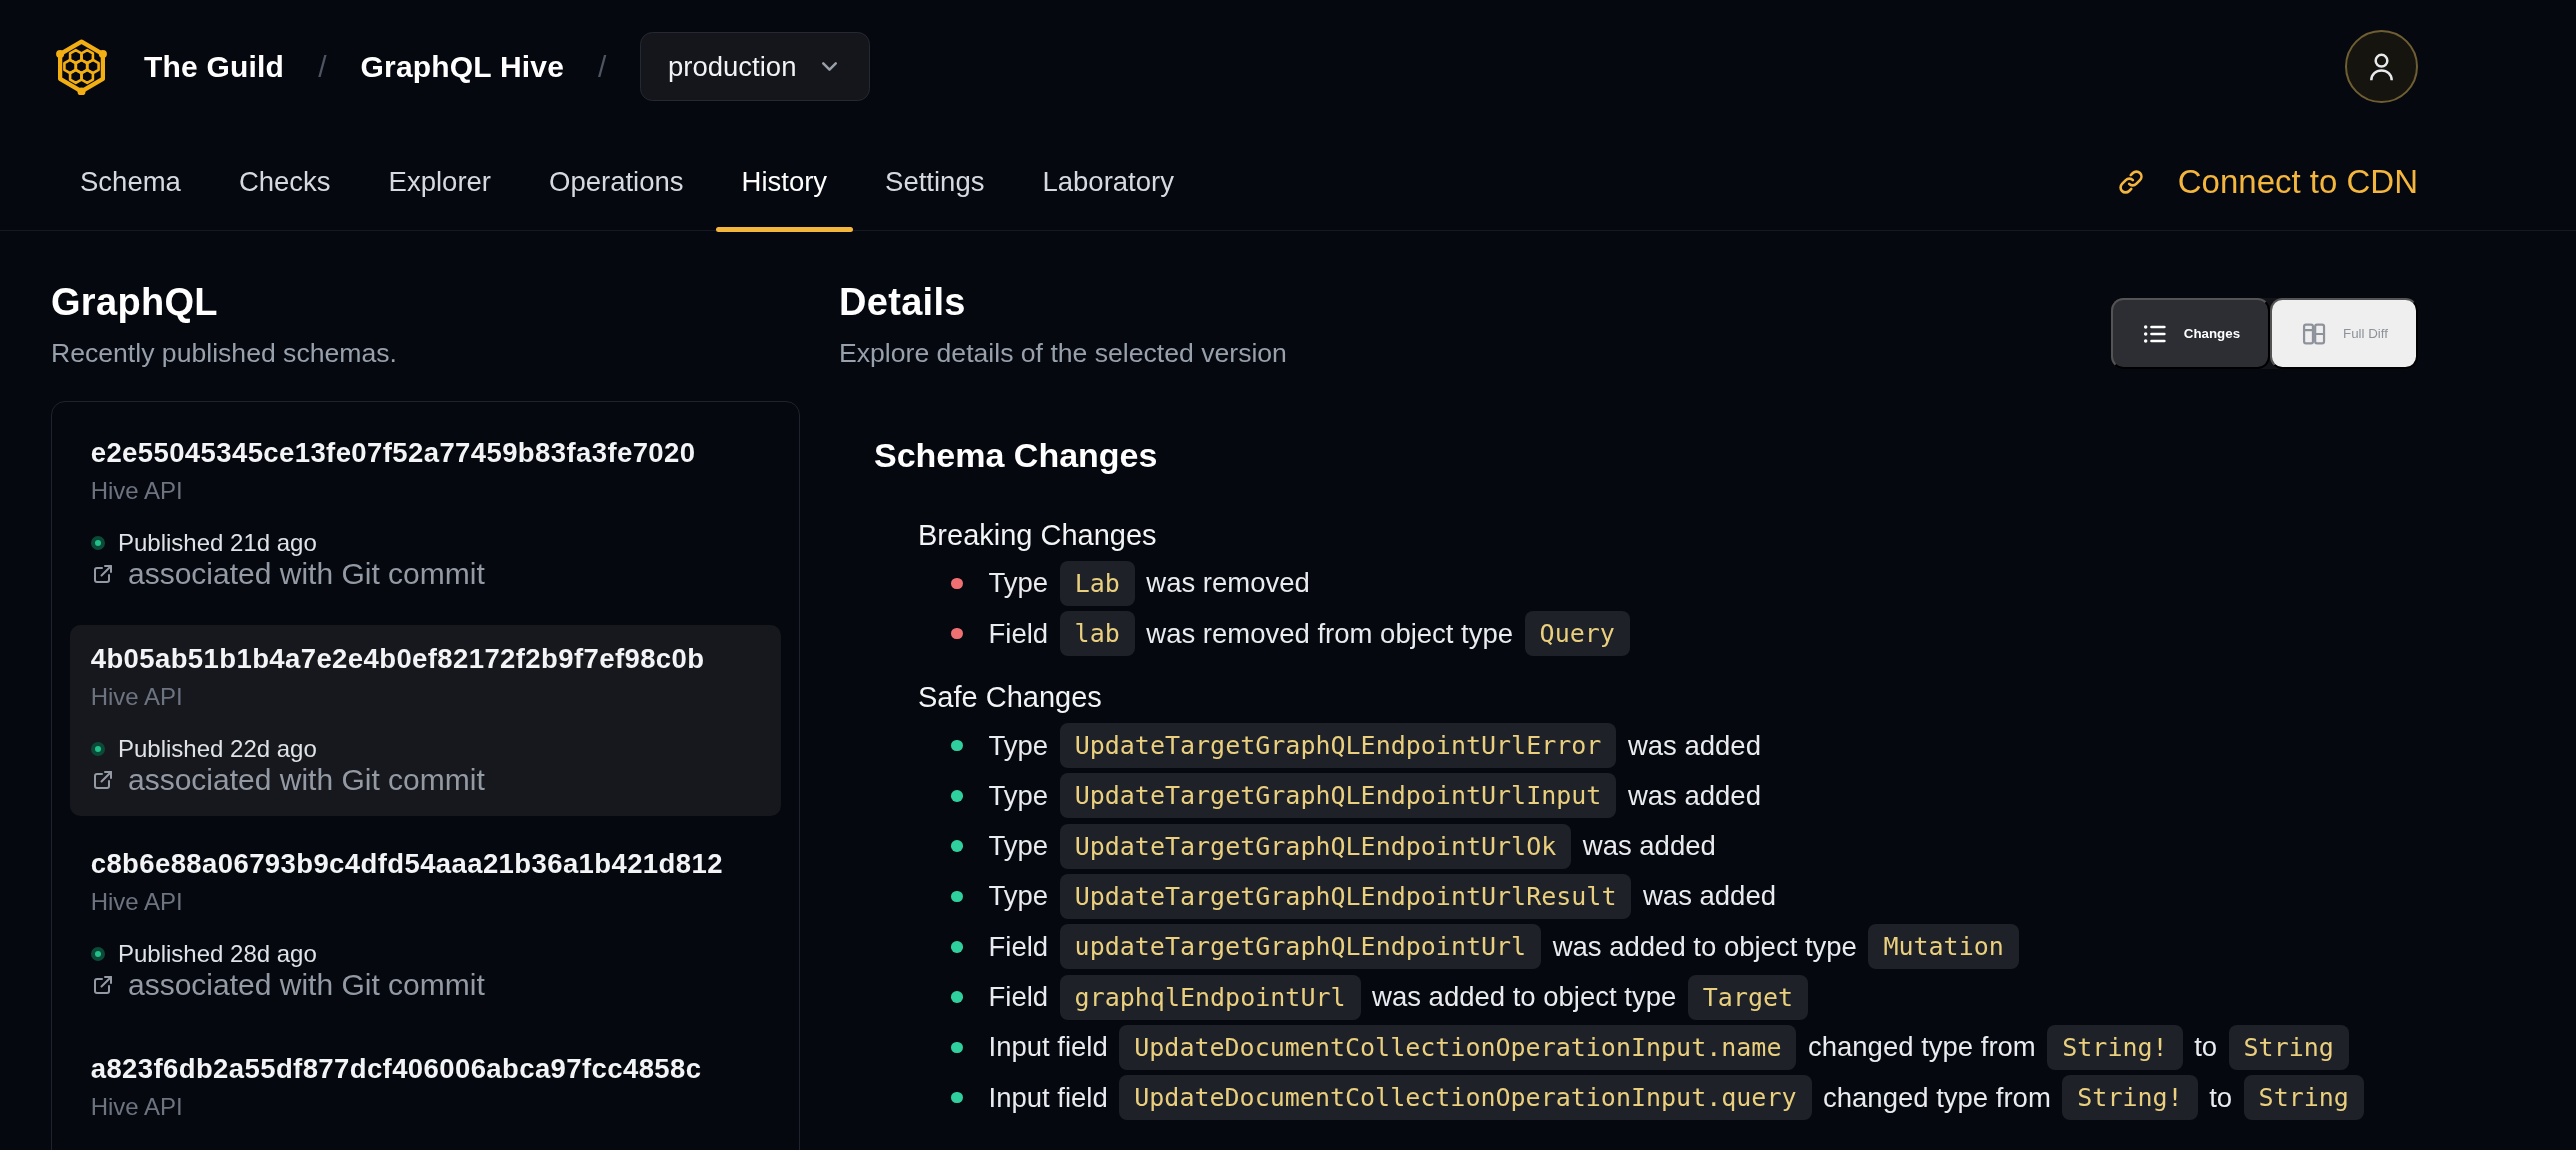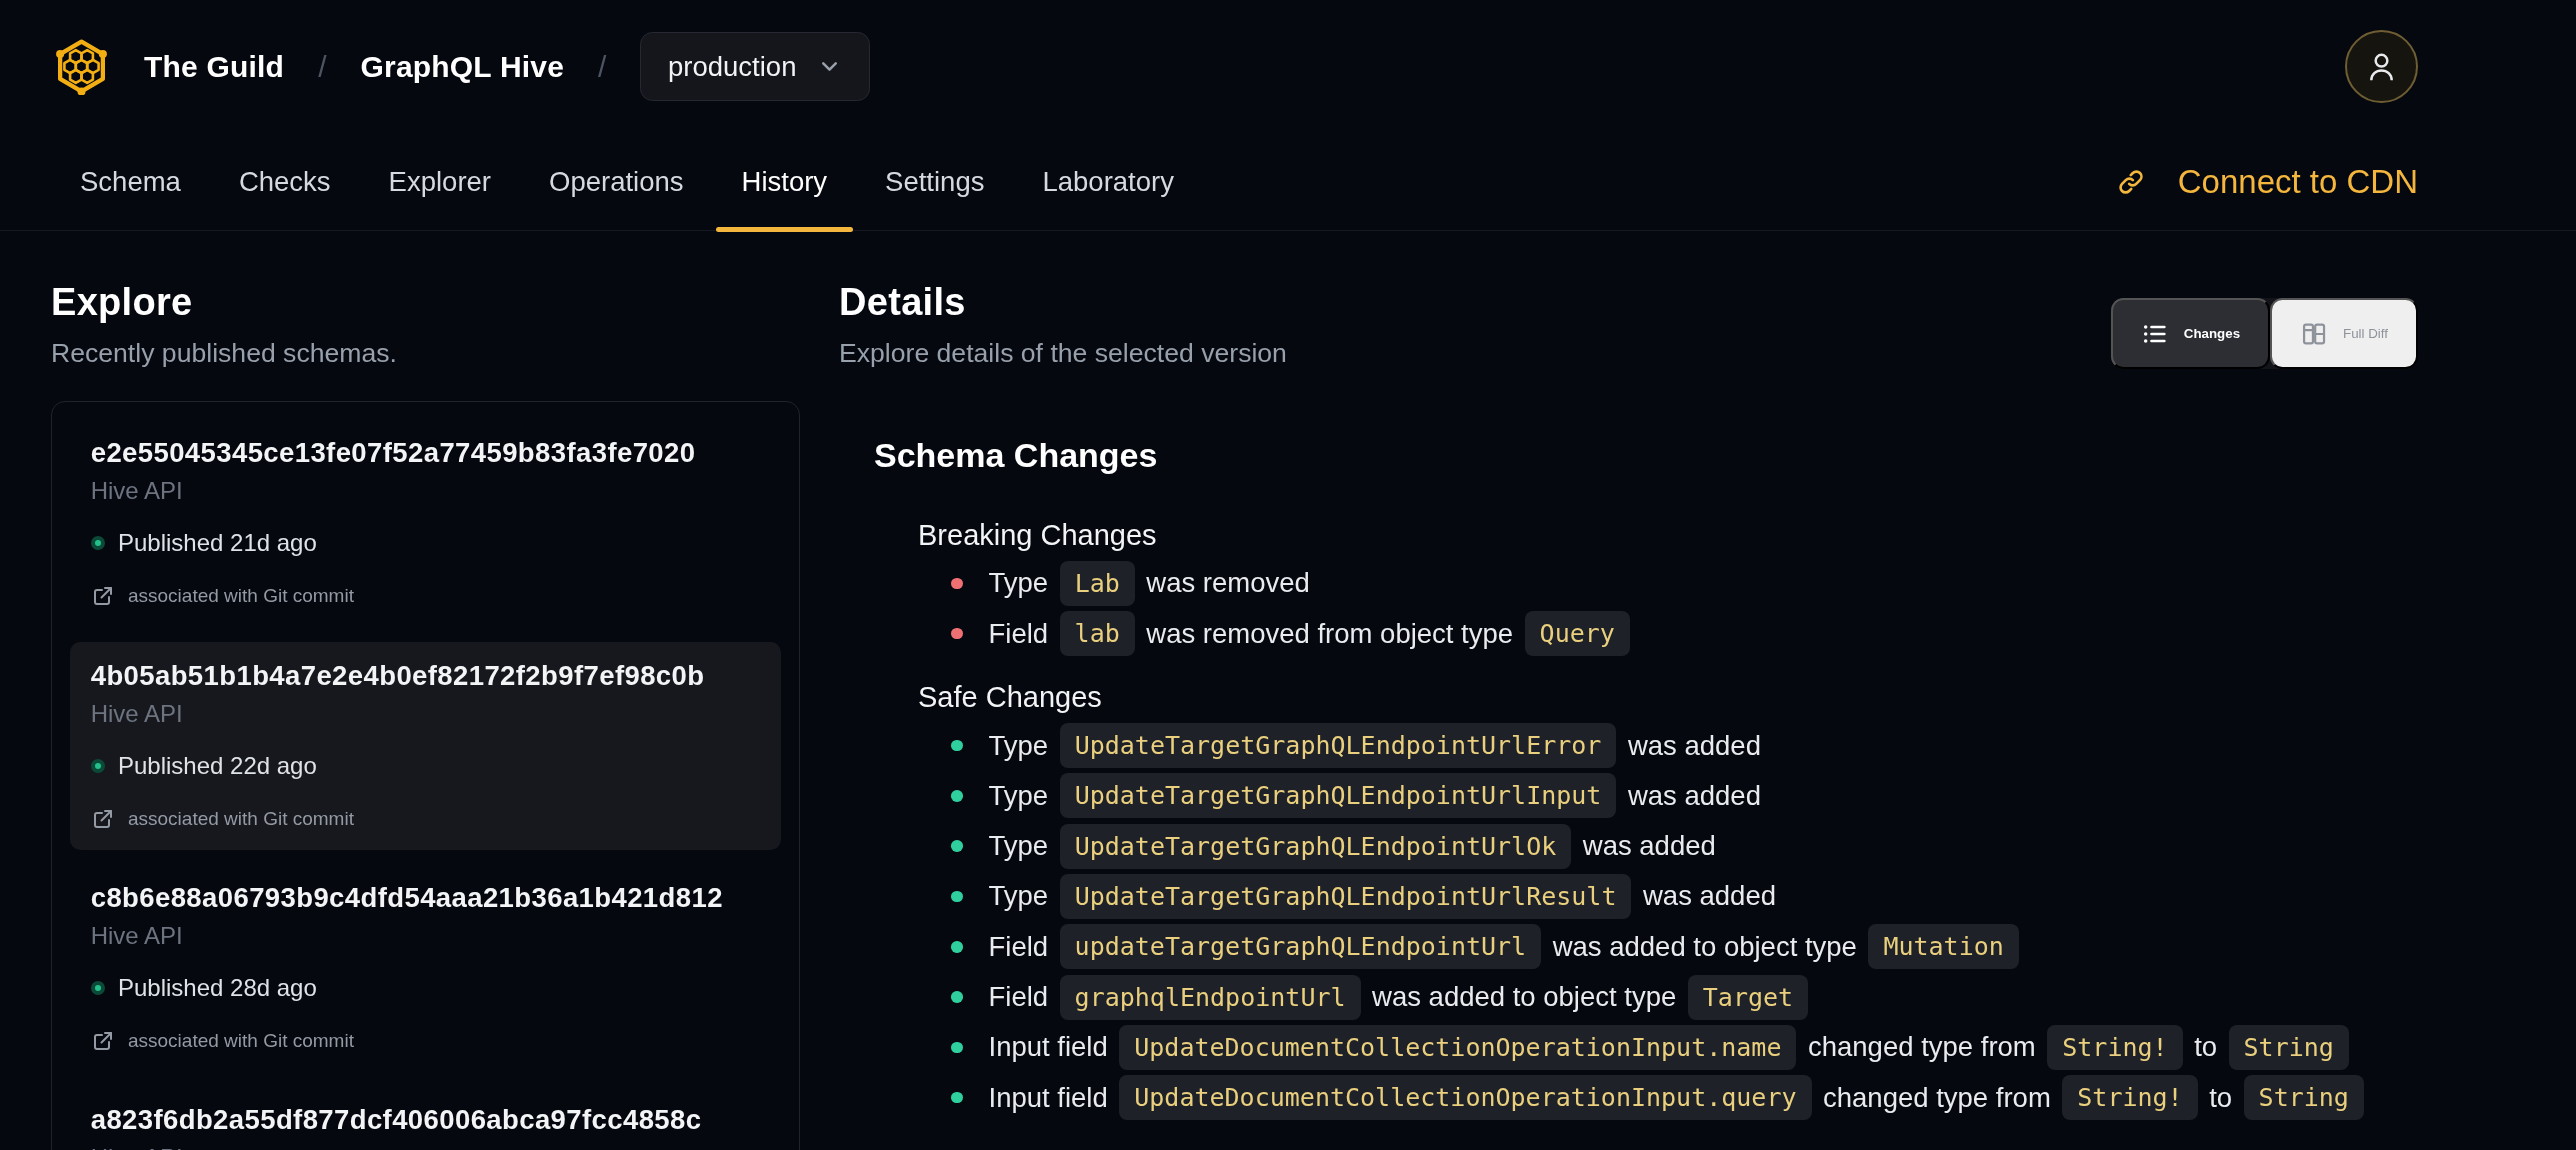--- a/index.html
+++ b/index.html
@@ -48,21 +48,21 @@
   .panel-sub{font-size:26.6px;color:#97a0ab;margin:14px 0 0;font-weight:400;}
   
   .versions-box{margin-top:32px;border:1.8px solid #20232b;border-radius:14px;padding:17.7px;height:886px;}
   .version-item{padding:17.7px 21px 19.5px;border-radius:10.6px;cursor:pointer;}
   .version-item + .version-item{margin-top:14px;}
   .version-item.selected{background:#16181e;}
   .v-hash{font-size:27.5px;font-weight:600;color:#f3f4f6;letter-spacing:0.4px;}
   .v-service{margin-top:8px;font-size:24px;color:#6d7480;}
   .v-status{margin-top:24px;display:flex;align-items:center;gap:13.3px;font-size:24px;color:#dfe3e8;}
   .dot{flex:none;width:14px;height:14px;border-radius:50%;background:var(--published-dot);border:4.4px solid #0c4a38;}
-  .v-git{margin-top:27px;display:flex;align-items:center;gap:13.3px;font-size:19px;color:#949aa4;cursor:pointer;}
+  .v-git{margin-top:0;display:flex;align-items:center;gap:13.3px;font-size:30px;color:#949aa4;cursor:pointer;}
   .v-git svg{width:24px;height:24px;flex:none;}
   
   .details-head{display:flex;align-items:flex-end;justify-content:space-between;}
   .toggle{display:flex;background:#121419;border-radius:12.4px;font-size:26px;}
   .toggle-btn{display:flex;align-items:center;gap:15px;padding:19.5px 28px;color:#8e939b;border-radius:12.4px;cursor:pointer;font-weight:500;}
   .toggle-btn.active{background:#2c2e34;color:#fff;font-weight:700;}
   .toggle-btn svg{width:28px;height:28px;flex:none;}
   .schema-changes{margin-top:67px;padding-left:35px;}
   .schema-title{font-size:34px;font-weight:700;margin:0;color:#fff;}
   .section{padding-left:44px;margin-top:44px;}
@@ -156,21 +156,21 @@
         <path d="M13.5 10.5a4 4 0 0 0-5.66 0l-3 3a4 4 0 0 0 5.66 5.66l1.7-1.7"></path>
       </svg>
     </span>
     <span>Connect to CDN</span>
   </a>
 </nav>
 
 <main class="content">
 
   <section class="col-left">
-    <h2 class="panel-title">Explore</h2>
+    <h2 class="panel-title">GraphQL</h2>
     <p class="panel-sub">Recently published schemas.</p>
     <div class="versions-box">
         <div class="version-item">
     <div class="v-hash">e2e55045345ce13fe07f52a77459b83fa3fe7020</div>
     <div class="v-service">Hive API</div>
     <div class="v-status">
       <span class="dot"></span>
       <span class="v-status-label">Published 21d ago</span>
     </div>
     <div class="v-git">

